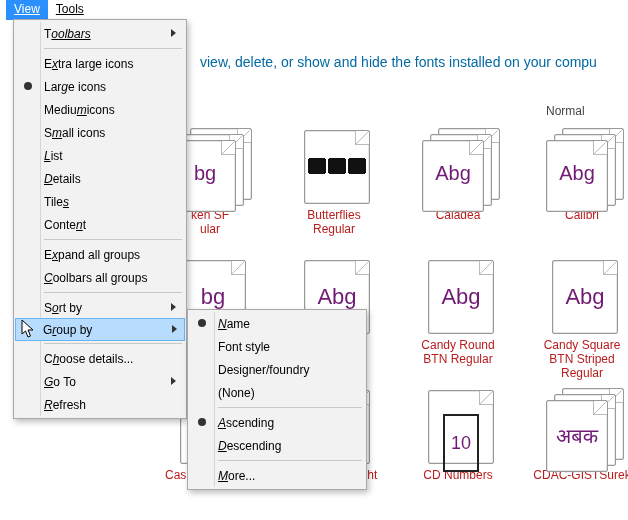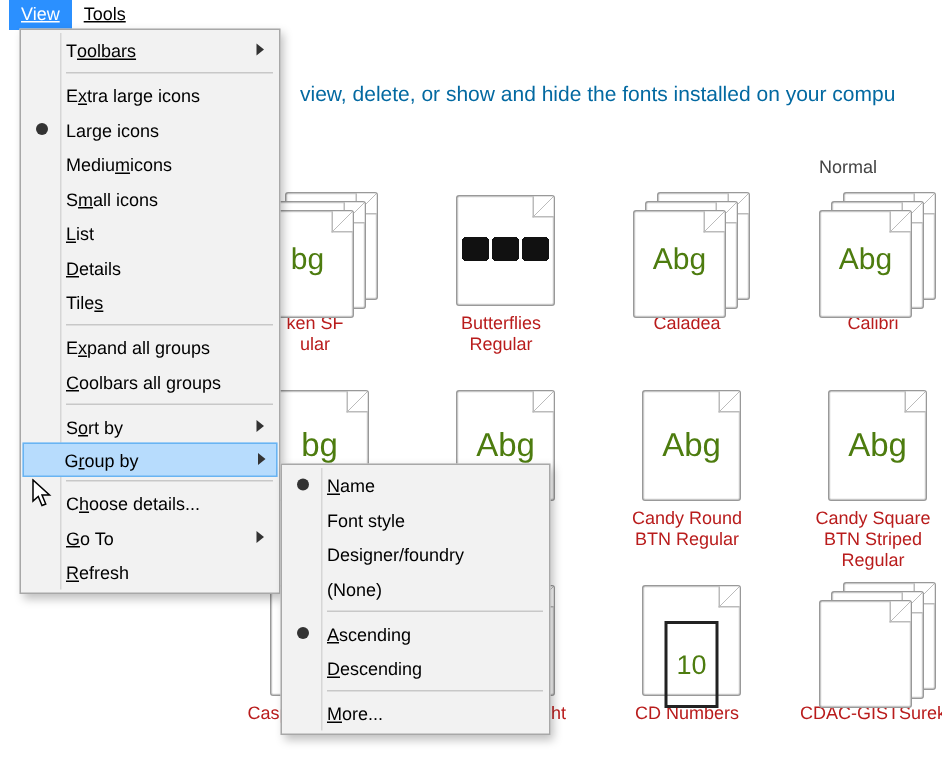--- a/index.html
+++ b/index.html
@@ -86,21 +86,21 @@
   .stackpage.s2 { top: 6px; left: 14px; }
   .stackpage.s3 { top: 12px; left: 6px; }
   .thumb.single .stackpage.s3 { left: 12px; top: 2px; width:66px; height:74px;}
   .sample {
     position: absolute;
     width: 62px;
     text-align: center;
     top: 34px;
     left: 6px;
     font-size: 20px;
-    color: #4d7c0f;
+    color: #701a75;
   }
   .thumb.single .sample { left: 12px; width:66px; top:26px; font-size:22px;}
   .caption {
     margin-top: 2px;
     font-size: 12px;
     color: #b91c1c;
     line-height: 14px;
     max-width: 110px;
   }
   
@@ -125,21 +125,21 @@
     background: #b7dcfd;
     border: 1px solid #69b4f2;
     margin: -1px;
     padding: 0 29px 0 27px;
   }
   .dropdown .sep {
     height: 1px;
     margin: 3px 2px 3px 28px;
     background: #c8c8c8;
   }
-  .dropdown .row .u { text-decoration: underline; }
+  .dropdown .row .u { text-decoration: underline; font-style: italic; }
   .dropdown .row .bullet {
     position: absolute;
     left: 8px; top: 7px;
     width: 8px; height: 8px;
     border-radius: 50%;
     background: #333;
   }
   .dropdown .row .chev {
     position: absolute;
     right: 8px; top: 7px;
@@ -305,20 +305,21 @@
       <div class="thumb">
         <div class="stackpage s1">
           <div class="fold"></div>
         </div>
         <div class="stackpage s2">
           <div class="fold"></div>
         </div>
         <div class="stackpage s3">
           <div class="fold"></div>
         </div>
+        <div class="sample">अबक</div>
       </div>
       <div class="caption">CDAC-GISTSurek</div>
     </div>
   </div>
 
 <div class="dropdown" id="menu1">
   <div class="gutter"></div>
   <div class="row">T<span class="u">oolbars</span><span class="chev"></span></div>
   <div class="sep"></div>
   <div class="row">E<span class="u">x</span>tra large icons</div>
@@ -338,20 +339,21 @@
       <span>ist</span>
     </div>
   <div class="row">
       <span class="u">D</span>
       <span>etails</span>
     </div>
   <div class="row">
       <span>Tile</span>
       <span class="u">s</span>
     </div>
+  <div class="row"><span>Conte</span><span class="u">n</span>t</div>
   <div class="sep"></div>
   <div class="row">
       <span>E</span>
       <span class="u">x</span>
       <span>pand all groups</span>
     </div>
   <div class="row">
       <span class="u">C</span>
       <span>oolbars all groups</span>
     </div>

